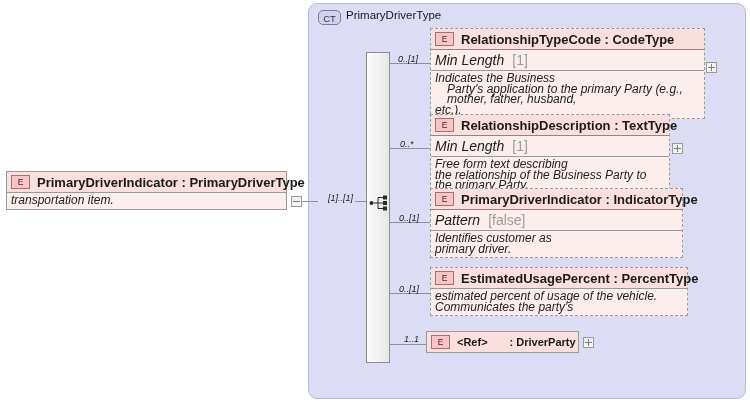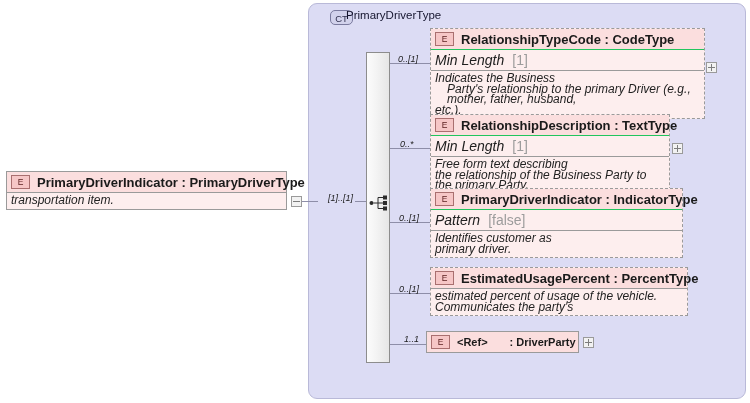--- a/index.html
+++ b/index.html
@@ -38,21 +38,20 @@
     height: 15px;
     border: 1px solid #7a7a9e;
     border-radius: 5px;
     background: #d2d2ec;
     color: #30304e;
     font-size: 9.5px;
     line-height: 15px;
     text-align: center;
     letter-spacing: -0.2px;
     box-sizing: border-box;
-    margin-left: 12px;
   }
   .ct-title {
     position: absolute;
     left: 37px;
     top: 5px;
     font-size: 11.5px;
     color: #15152e;
   }
   .ct-annotation {
     position: absolute;
@@ -259,21 +258,21 @@
   <div class="elem dashed" style="left:430px; top:28px; width:275px;">
     <div class="elem-head">
       <div class="e-badge">E</div>
       <div class="elem-title">RelationshipTypeCode : CodeType</div>
     </div>
     <div class="facet-row">
       <span class="facet-name">Min Length</span><span class="facet-val">[1]</span>
     </div>
     <div class="doc-row">
       <div>Indicates the Business</div>
-      <div class="indent">Party's relationship to the primary Driver (e.g., mother, father, husband,</div>
+      <div class="indent">Party's application to the primary Party (e.g., mother, father, husband,</div>
       <div>etc.).</div>
     </div>
   </div>
   <div class="toggle plus" style="left:706px; top:62px;"></div>
 
   <div class="hline" style="left:390px; top:148px; width:40px;"></div>
   <div class="card" style="left:400px; top:139px;">0..*</div>
 
   <div class="elem dashed" style="left:430px; top:114px; width:240px;">
     <div class="elem-head">

